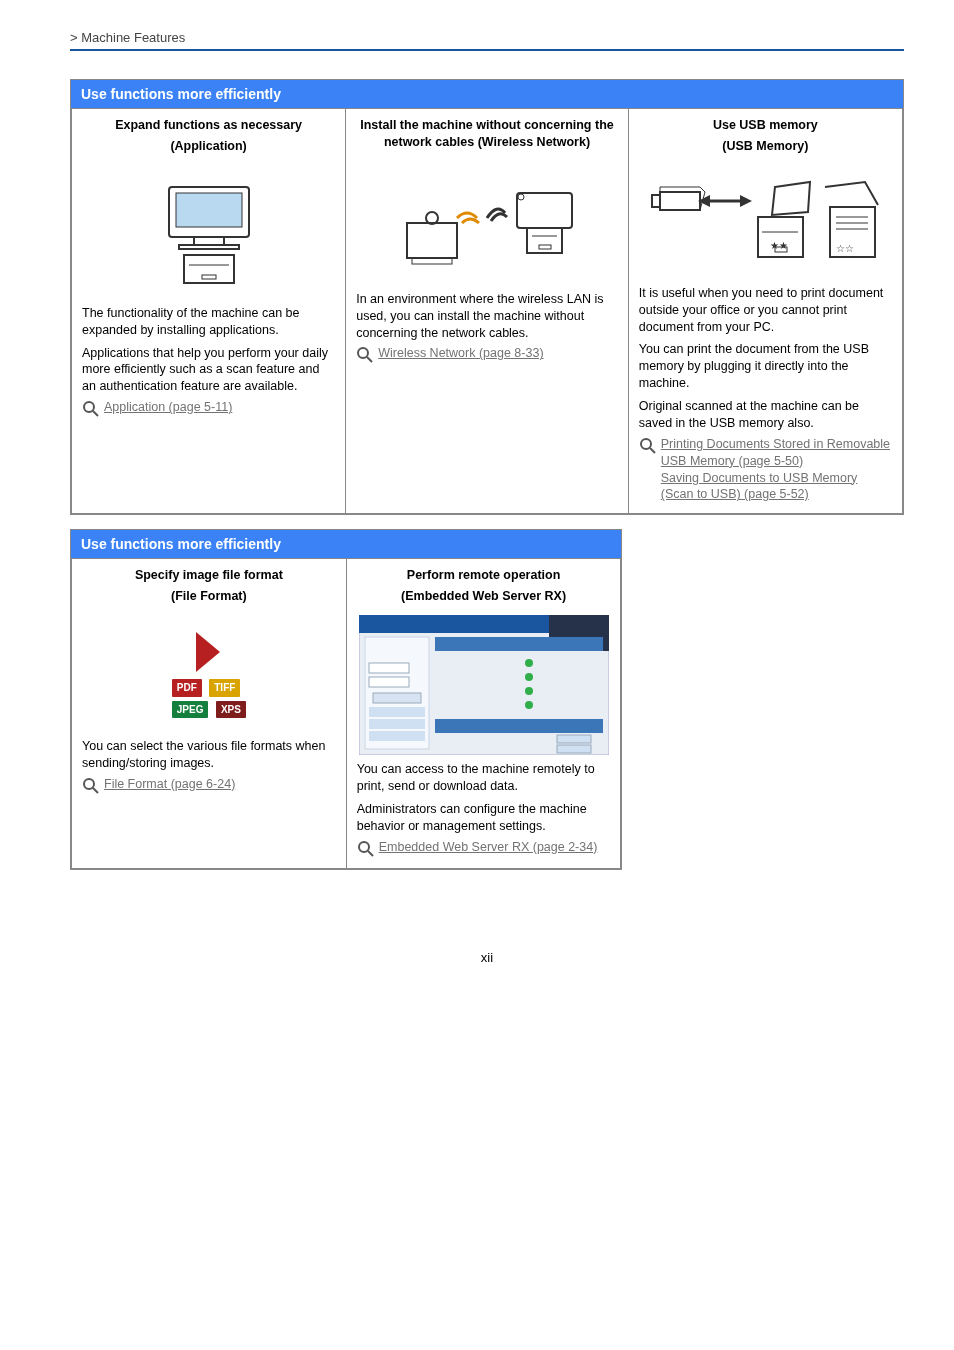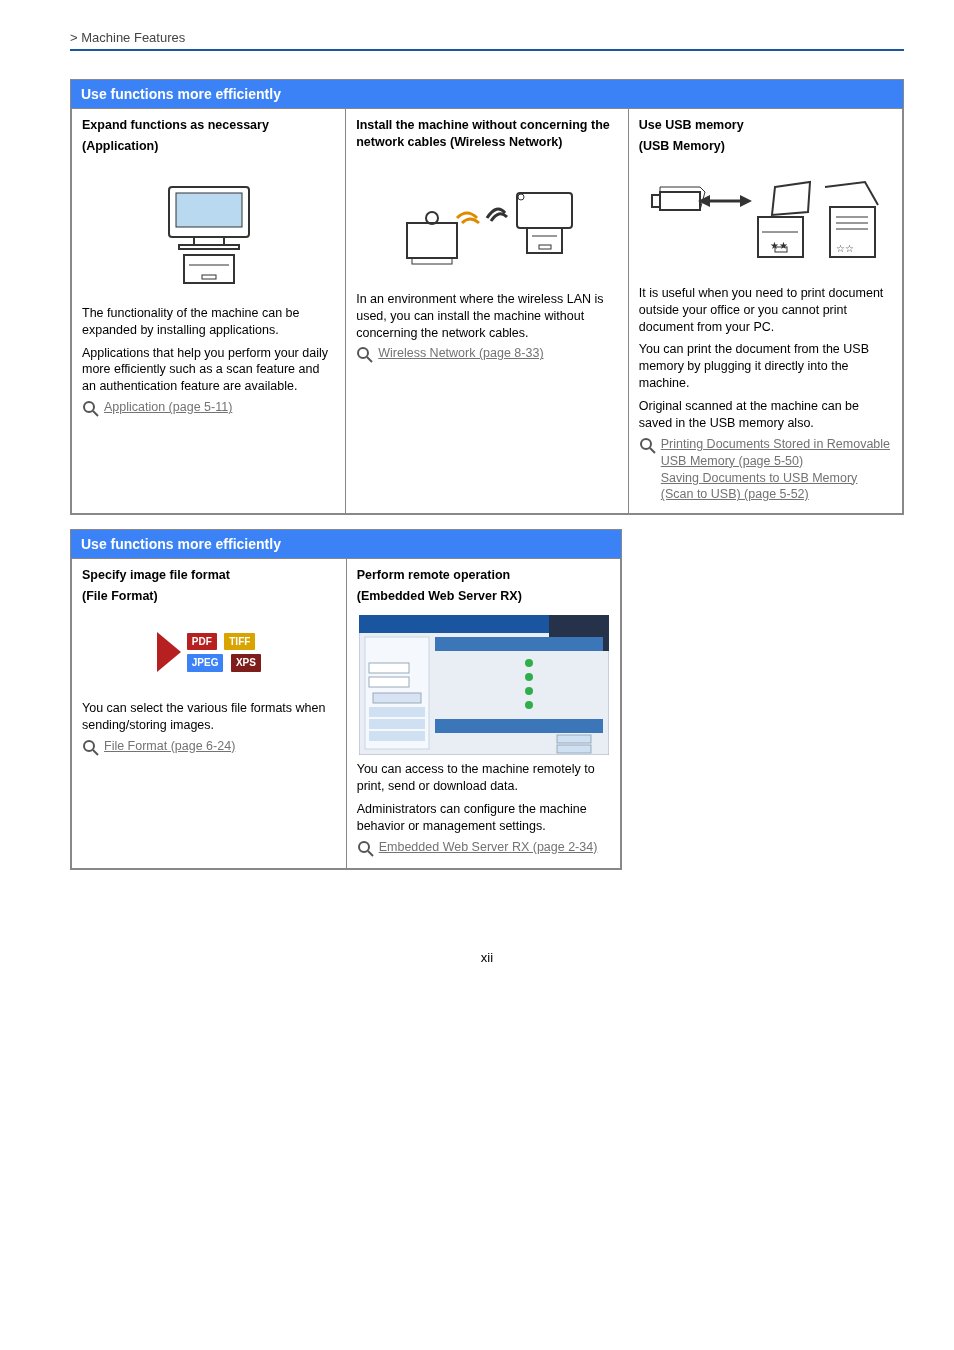--- a/index.html
+++ b/index.html
@@ -43,20 +43,21 @@
     border: 1px solid #888;
     vertical-align: top;
     padding: 8px 10px 10px 10px;
     font-size: 12.5px;
     line-height: 1.35;
   }
   .cell-title {
     font-weight: bold;
     font-size: 12.5px;
     margin-bottom: 4px;
+    text-align: center;
   }
   .imgslot {
     text-align: center;
     padding: 18px 0 18px 0;
   }
   .link {
     color: #737373;
     text-decoration: underline;
     cursor: pointer;
   }
@@ -213,28 +214,28 @@
     <div class="box-title">Use functions more efficiently</div>
     <table class="grid">
       <tbody>
           <tr>
 
         <td style="width:50%;">
           <div class="cell-title">Specify image file format</div>
           <div class="cell-title">(File Format)</div>
           <div class="imgslot">
             <div style="display:inline-block; text-align:left;">
-              <div style="display:flex; align-items:center;">
+              <div style="display:flex; align-items:flex-end;flex-direction:column;">
                 <svg width="30" height="50" viewBox="0 0 30 50">
                       <polygon points="2,5 26,25 2,45" fill="#b72020"></polygon>
                     </svg>
                 <div>
                   <span class="badge" style="background:#b72020;">PDF</span>
                   <span class="badge" style="background:#d9a400;">TIFF</span><br>
-                  <span class="badge" style="background:#3b82f6;">JPEG</span>
+                  <span class="badge" style="background:#15803d;">JPEG</span>
                   <span class="badge" style="background:#7f1d1d;">XPS</span>
                 </div>
               </div>
             </div>
           </div>
           <div>You can select the various file formats when sending/storing images.</div>
           <div class="linkrow">
             <span class="mag">
               <svg width="18" height="18" viewBox="0 0 18 18">
                     <circle cx="7" cy="7" r="5" fill="none" stroke="#555" stroke-width="2"></circle>

